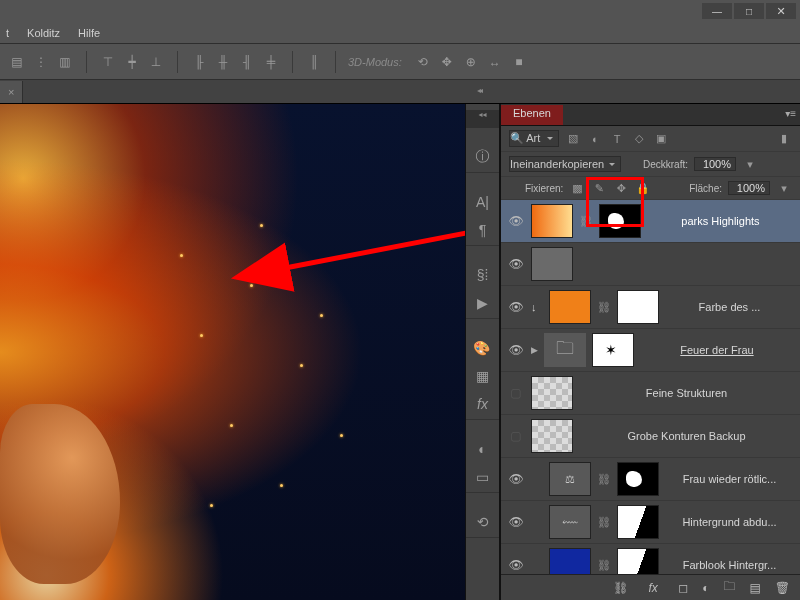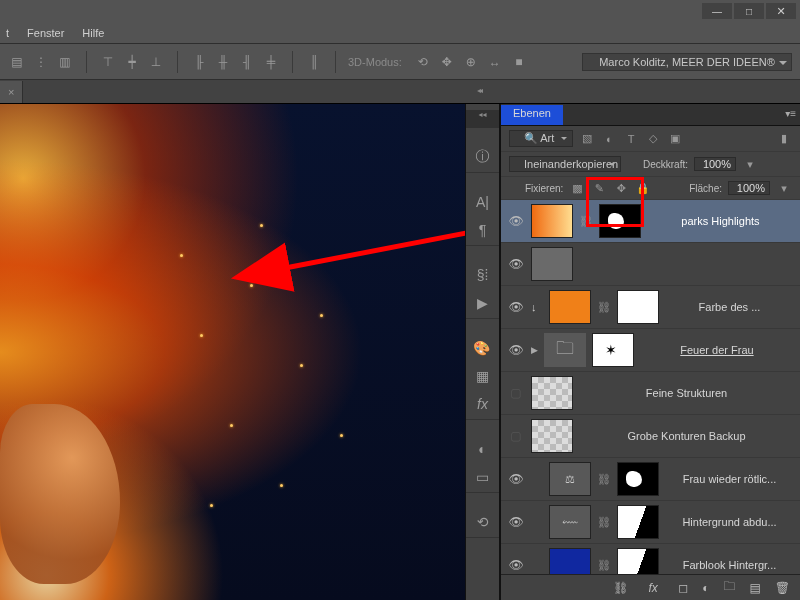--- a/index.html
+++ b/index.html
@@ -12,21 +12,21 @@
 
   
   .menubar { height:22px; display:flex; align-items:center; gap:18px; padding-left:6px; color:#d0d0d0; border-bottom:1px solid #2e2e2e; }
   .menubar span { cursor:default; }
 
   
   .optbar { height:36px; background:#535353; border-bottom:1px solid #2e2e2e; display:flex; align-items:center; padding:0 8px; gap:12px; }
   .alignset { display:flex; gap:6px; }
   .alignset .ico, .optbar .ico { width:18px; height:18px; display:flex; align-items:center; justify-content:center; color:#9a9a9a; font-size:12px; }
   .vsep { width:1px; height:22px; background:#3a3a3a; }
-  .modetxt { color:#8a8a8a; }
+  .modetxt { color:#8a8a8a;font-style:italic; }
   .namebox { margin-left:auto; background:#424242; border:1px solid #333; padding:2px 14px; color:#c8c8c8; min-width:210px; text-align:center; position:relative; }
   .namebox:after { content:""; position:absolute; right:4px; top:7px; border:4px solid transparent; border-top-color:#aaa; }
 
   
   .doctabrow { height:24px; background:#424242; border-bottom:1px solid #000; display:flex; align-items:flex-end; padding-left:0; }
   .doctab { height:22px; background:#535353; border-right:1px solid #2e2e2e; display:flex; align-items:center; padding:0 8px; gap:6px; color:#bdbdbd; }
   .doctab .x { color:#999; }
 
   
   .main { position:absolute; top:104px; left:0; right:0; bottom:0; display:flex; }
@@ -50,26 +50,26 @@
   .arrow { position:absolute; pointer-events:none; }
 
   
   .dockstrip { width:34px; background:#424242; display:flex; flex-direction:column; align-items:center; padding-top:6px; gap:14px; border-right:1px solid #111; }
   .dockstrip .grp { display:flex; flex-direction:column; gap:10px; padding:6px 0; border-bottom:1px solid #333; width:100%; align-items:center;}
   .dockstrip .dico { width:22px; height:18px; color:#9d9d9d; display:flex; align-items:center; justify-content:center; font-size:14px; }
 
   
   .panel { width:300px; background:#424242; display:flex; flex-direction:column; border-left:1px solid #111;}
   .p-tabrow { height:22px; background:#313131; display:flex; align-items:flex-end; border-bottom:1px solid #111; position:relative;}
-  .p-tab { height:20px; background:#1d4ed8; padding:2px 12px 0; color:#d8d8d8; }
+  .p-tab { height:20px; background:#7f1d1d; padding:2px 12px 0; color:#d8d8d8; }
   .p-tabrow .opt { position:absolute; right:4px; top:4px; color:#aaa; font-size:10px;}
   .p-tabrow:before { content:"◂◂"; position:absolute; left:-24px; top:-18px; color:#888; font-size:8px; letter-spacing:-2px;}
 
   .p-row { display:flex; align-items:center; gap:6px; padding:4px 8px; border-bottom:1px solid #393939;}
-  .p-row .select { background:#3a3a3a; border:1px solid #2b2b2b; color:#c8c8c8; padding:1px 18px 1px 14px; position:relative; font-size:11px;}
+  .p-row .select { background:#3a3a3a; border:1px solid #2b2b2b; color:#c8c8c8; padding:1px 18px 1px 0; position:relative; font-size:11px;}
   .p-row .select:after{content:"";position:absolute;right:5px;top:6px;border:3px solid transparent;border-top-color:#aaa;}
   .p-row .sicon { width:16px; height:14px; display:flex; align-items:center; justify-content:center; color:#999; font-size:11px;}
   .p-row .lbl { color:#bdbdbd;padding-left:16px; }
   .p-row .val { background:#3a3a3a; border:1px solid #2b2b2b; padding:0 4px; width:42px; text-align:right; color:#ddd;}
   .p-row .small { font-size:10px; color:#bdbdbd;}
 
   .layers { flex:1; overflow:auto; }
   .layer { display:flex; align-items:center; gap:6px; padding:4px 6px; border-bottom:1px solid #383838; min-height:42px;}
   .layer.sel { background:#5a6b84; color:#fff;}
   .eye { width:18px; text-align:center; color:#bbb; font-size:12px;}
@@ -103,21 +103,21 @@
 <body>
 
 <div class="titlebar">
   <div class="winbtn">—</div>
   <div class="winbtn">□</div>
   <div class="winbtn">✕</div>
 </div>
 
 <div class="menubar">
   <span>t</span>
-  <span>Fenster</span>
+  <span>Kolditz</span>
   <span>Hilfe</span>
 </div>
 
 <div class="optbar">
   <div class="alignset">
     <div class="ico">▤</div>
     <div class="ico">⋮</div>
     <div class="ico">▥</div>
   </div>
   <div class="vsep"></div>
@@ -139,21 +139,20 @@
   </div>
   <div class="vsep"></div>
   <span class="modetxt">3D-Modus:</span>
   <div class="alignset">
     <div class="ico">⟲</div>
     <div class="ico">✥</div>
     <div class="ico">⊕</div>
     <div class="ico">↔</div>
     <div class="ico">■</div>
   </div>
-  <div class="namebox">Marco Kolditz, MEER DER IDEEN®</div>
 </div>
 
 <div class="doctabrow">
   <div class="doctab">
     <span class="x">×</span>
   </div>
 </div>
 
 <div class="main">
   <div class="canvaswrap">

